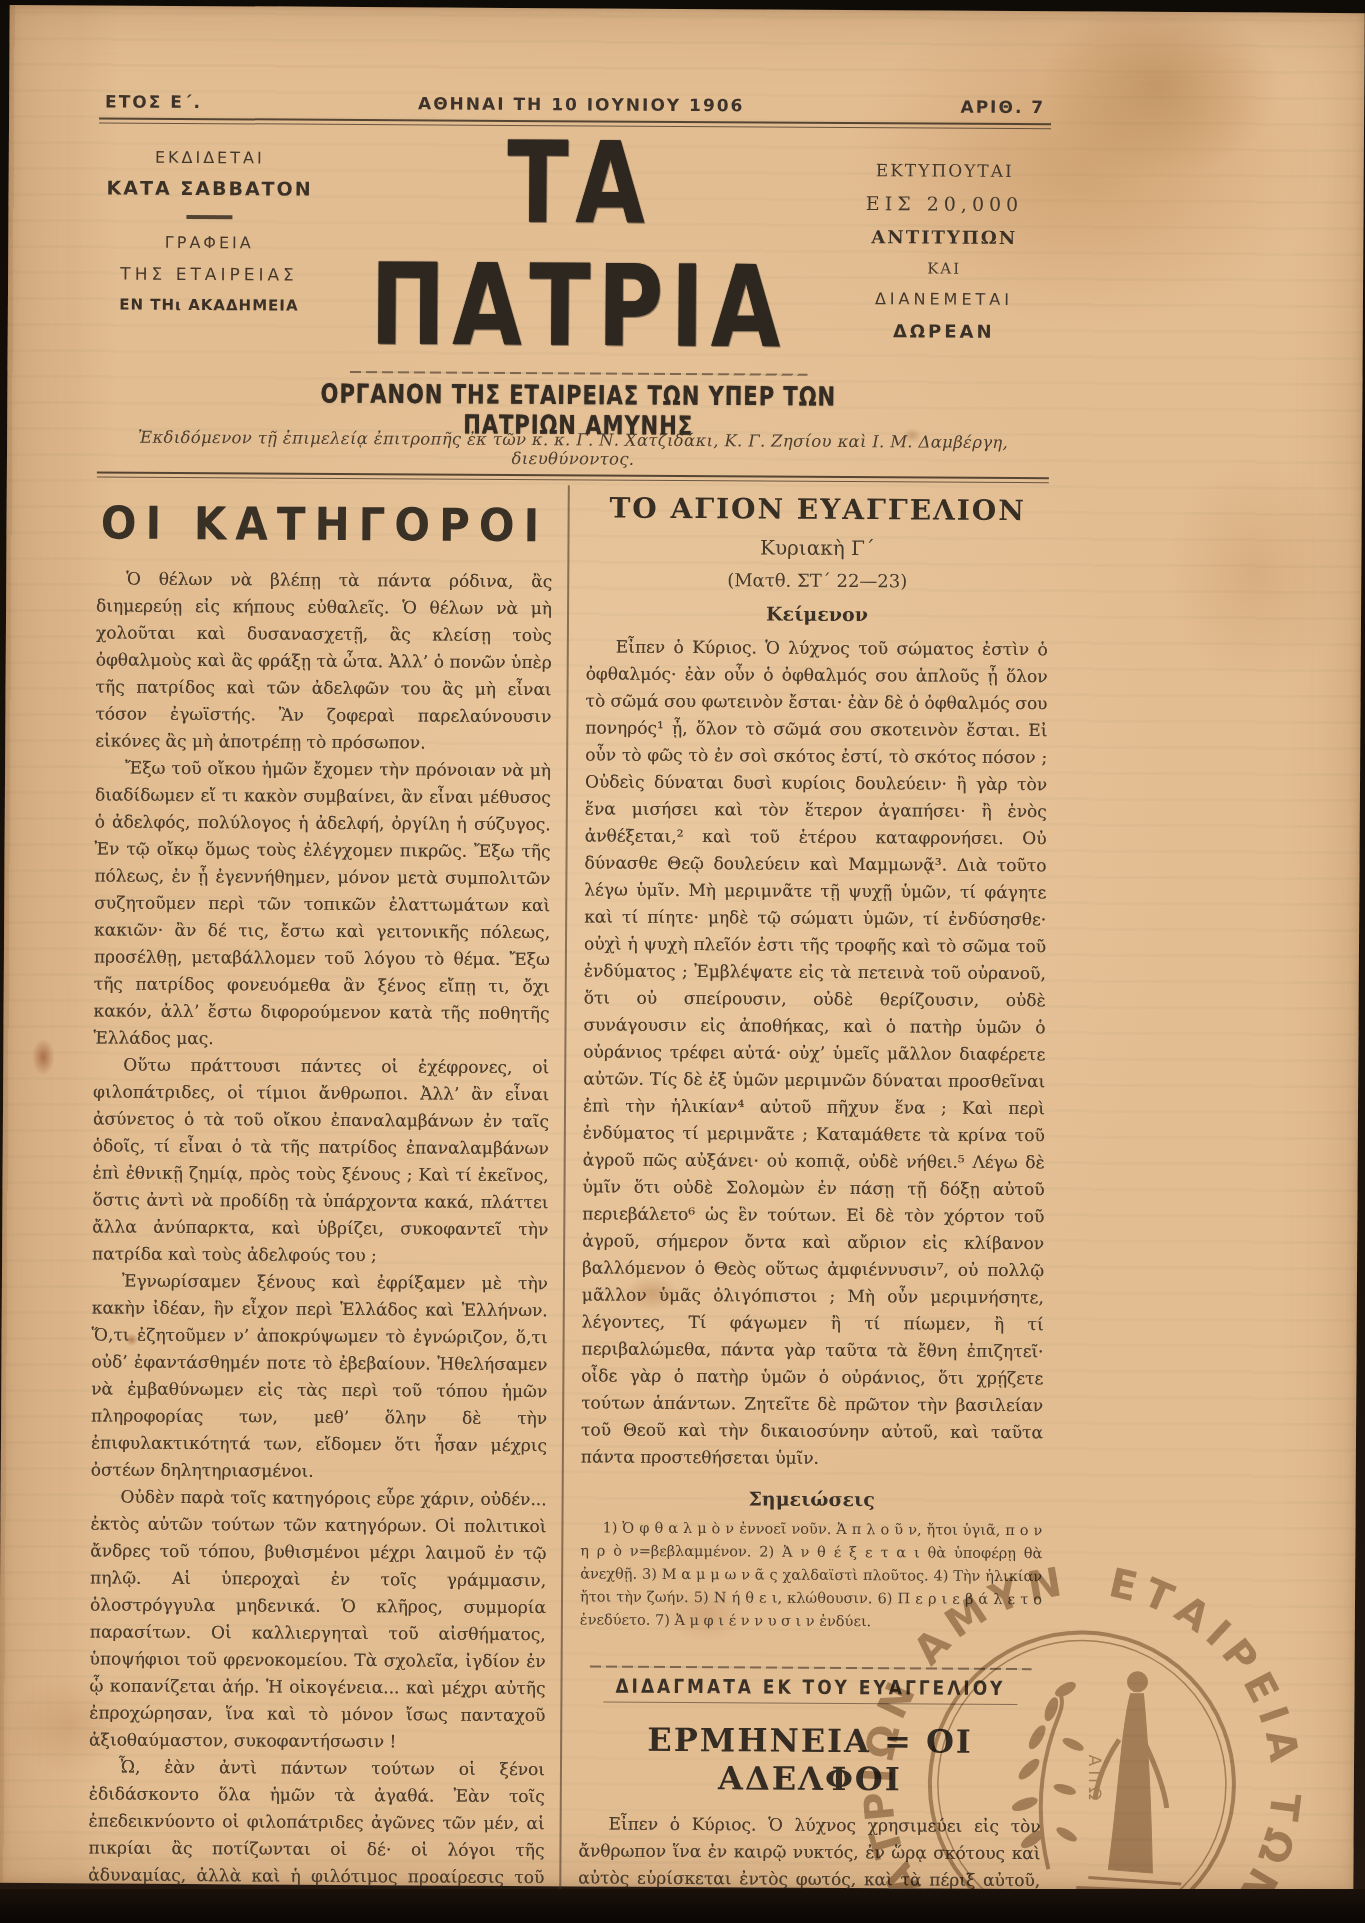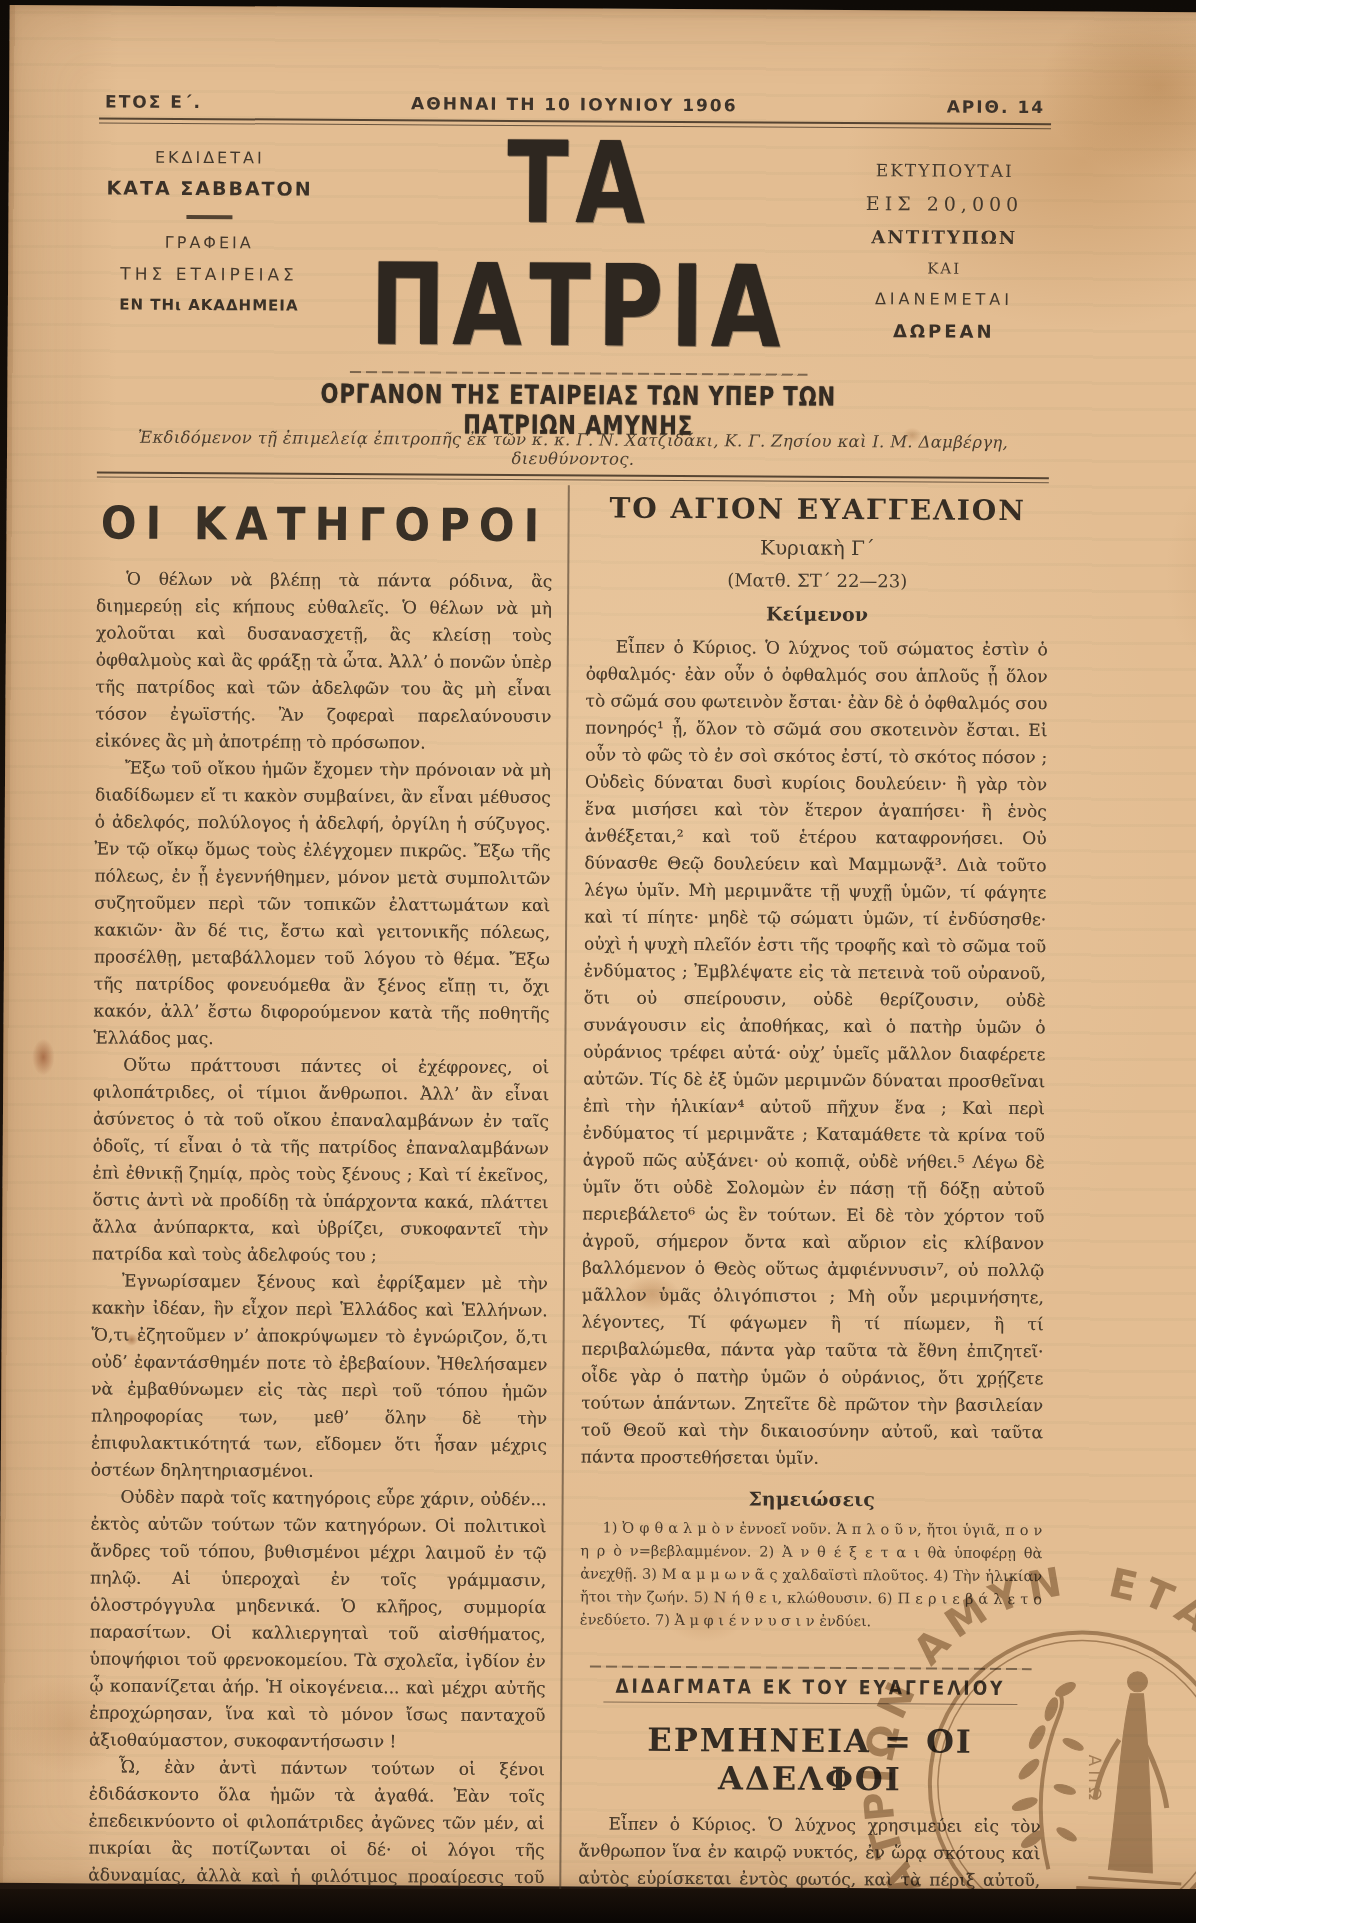--- a/index.html
+++ b/index.html
@@ -1,16 +1,16 @@
 <!DOCTYPE html>
 <html lang="el"><head>
 <meta charset="utf-8">
 <style>
   html,body{margin:0;padding:0;}
-  .page{position:relative;width:1196px;height:1923px;overflow:hidden;
+  .page{position:relative;width:1365px;height:1923px;overflow:hidden;
         background:linear-gradient(#0f0b07,#241810);
         font-family:"DejaVu Serif", serif;}
   .paper{position:absolute;left:4px;top:9px;width:1355px;height:1878px;
          transform:rotate(.35deg);transform-origin:50% 50%;
          background-color:#e3bd92;
          background-image:
            radial-gradient(ellipse 340px 240px at 1075px 150px, rgba(176,122,66,.38), transparent 70%),
            radial-gradient(ellipse 170px 130px at 1150px 75px,  rgba(150,98,45,.35), transparent 70%),
            radial-gradient(ellipse 130px 170px at 1250px 560px, rgba(170,120,70,.22), transparent 70%),
            radial-gradient(ellipse 16px 26px  at 40px 1052px,  rgba(135,60,25,.55), transparent 70%),
@@ -93,21 +93,21 @@
 </head>
 <body>
 
 <div class="page">
   <div class="paper">
     <div class="content">
 
       <div class="toprow">
         <span>ΕΤΟΣ Ε΄.</span>
         <span>ΑΘΗΝΑΙ ΤΗ 10 ΙΟΥΝΙΟΥ 1906</span>
-        <span>ΑΡΙΘ. 14</span>
+        <span>ΑΡΙΘ. 7</span>
       </div>
       <div class="rule-double"></div>
 
       <div class="masthead">
         <div class="mast-left sans">
           <div class="ml1">ΕΚΔΙΔΕΤΑΙ</div>
           <div class="ml2">ΚΑΤΑ ΣΑΒΒΑΤΟΝ</div>
           <div class="shortrule"></div>
           <div class="ml3">ΓΡΑΦΕΙΑ</div>
           <div class="ml4">ΤΗΣ ΕΤΑΙΡΕΙΑΣ</div>

